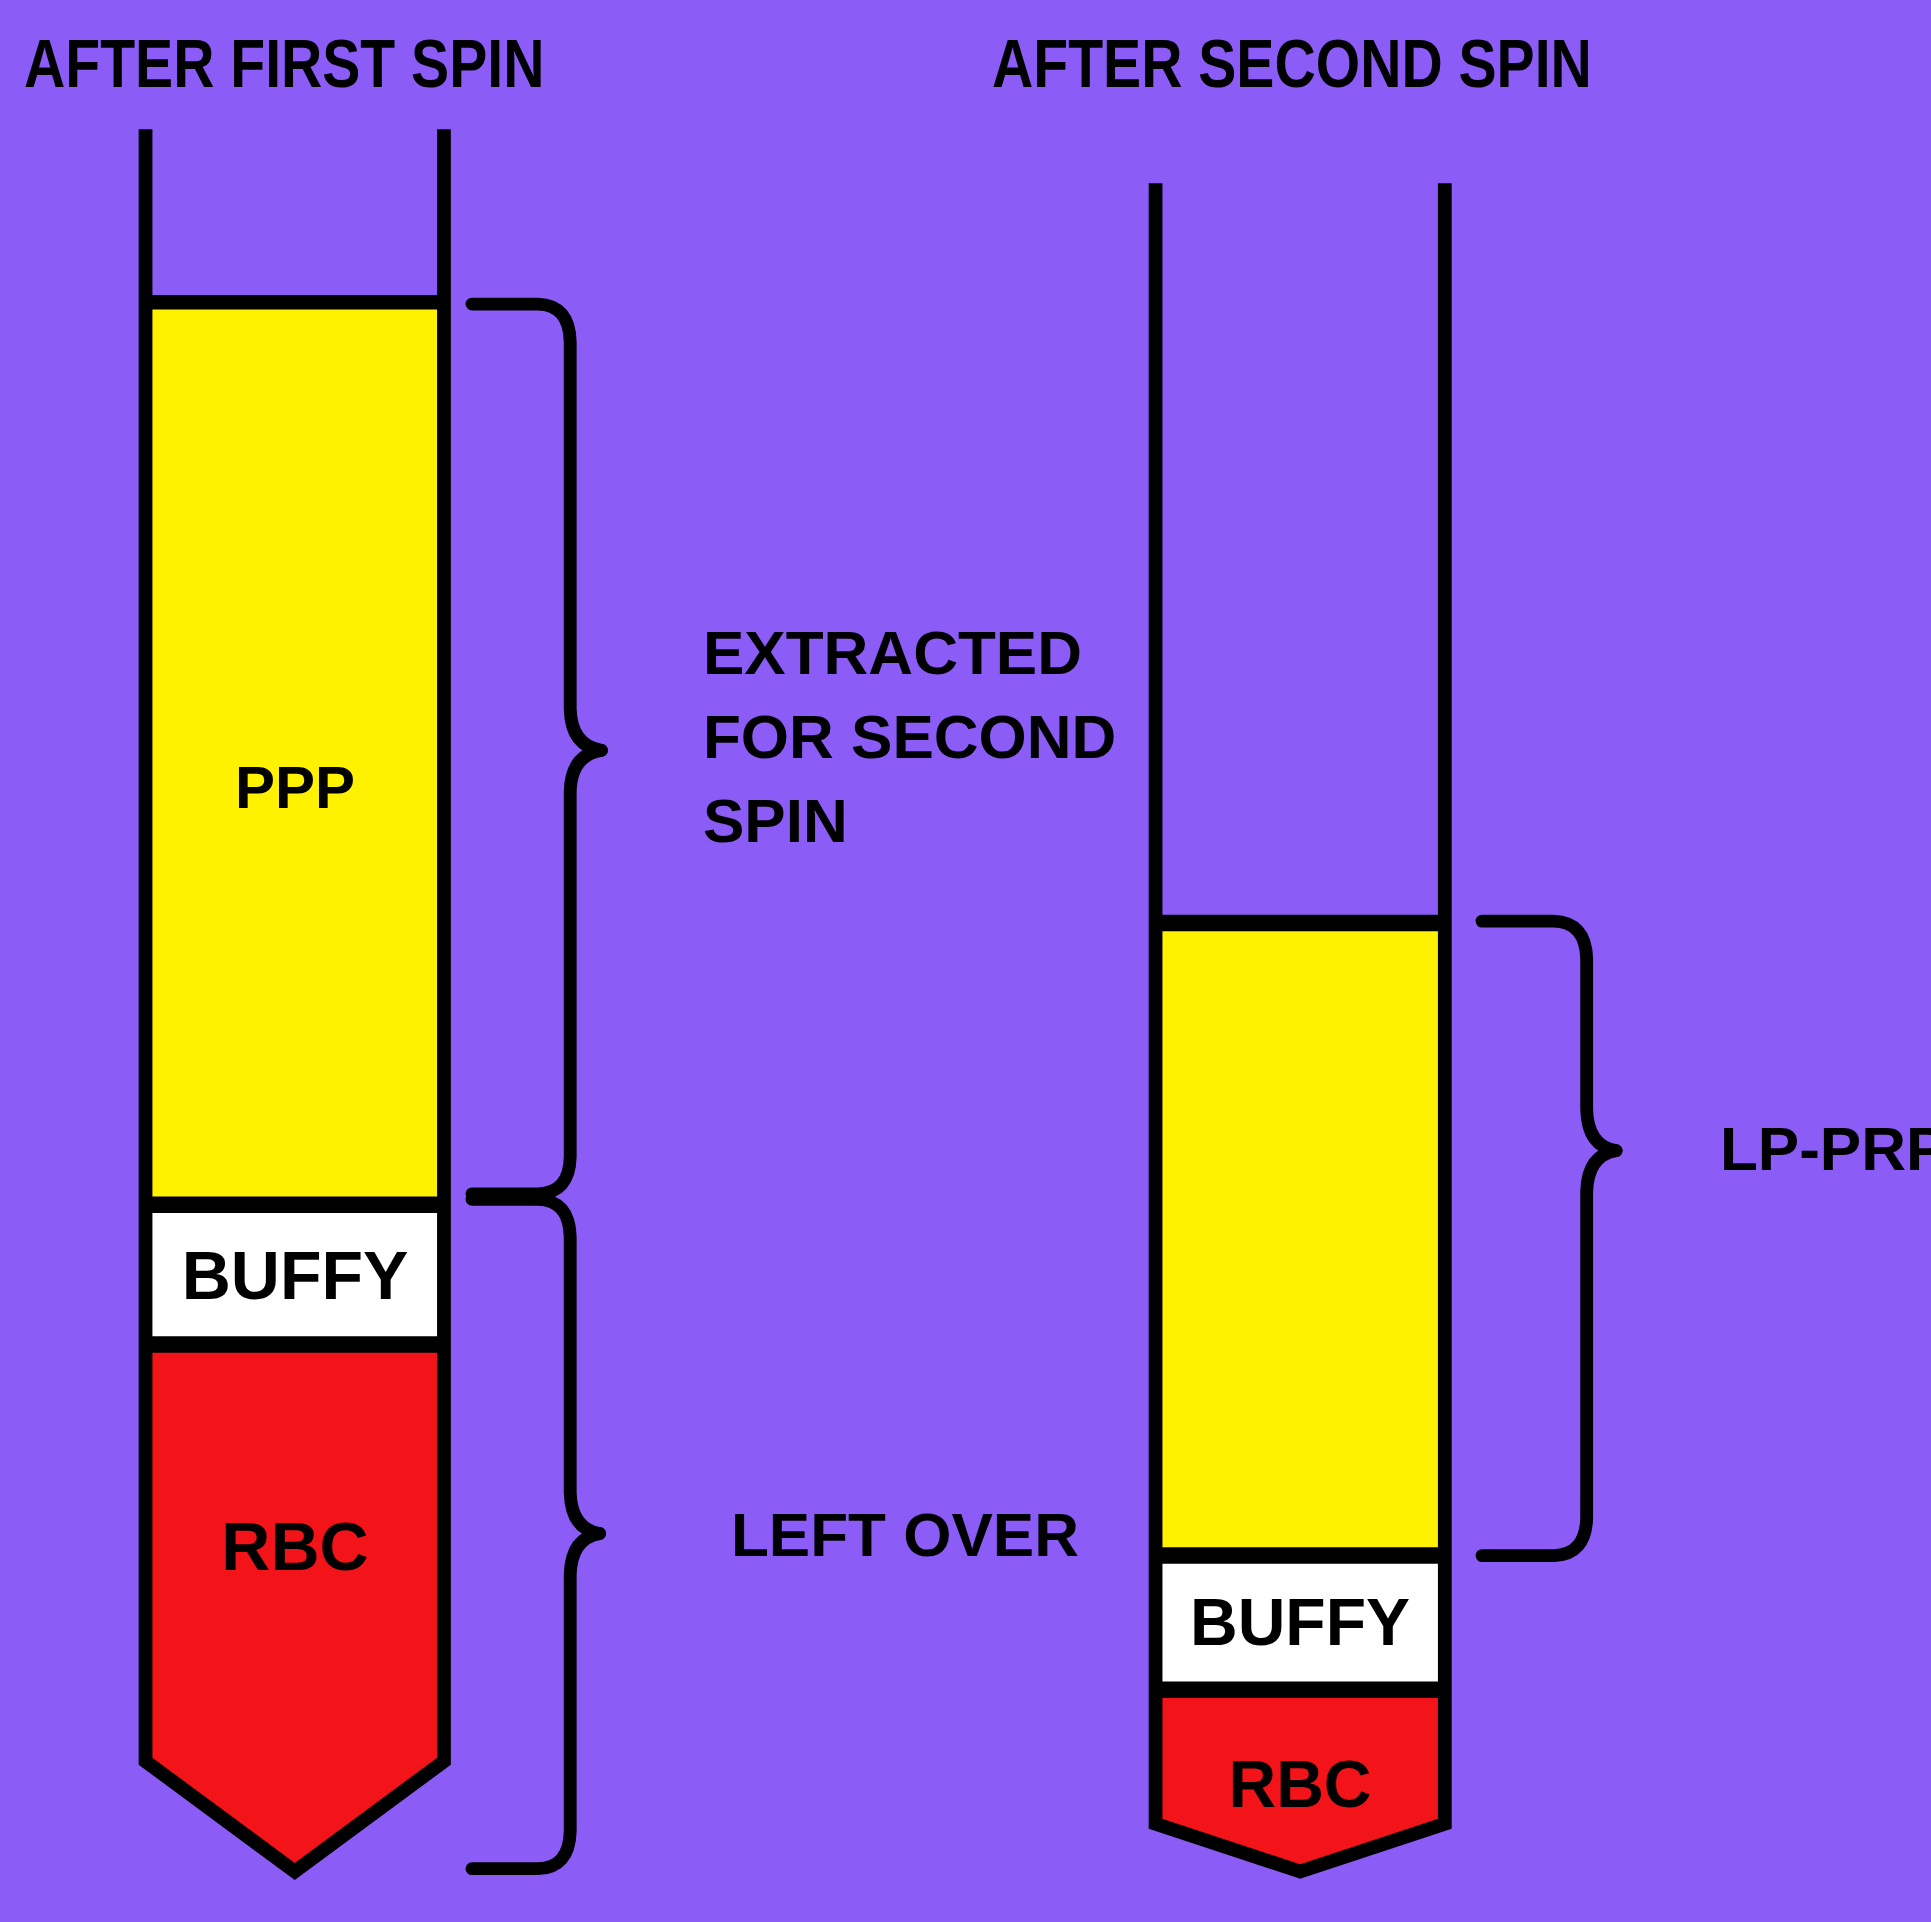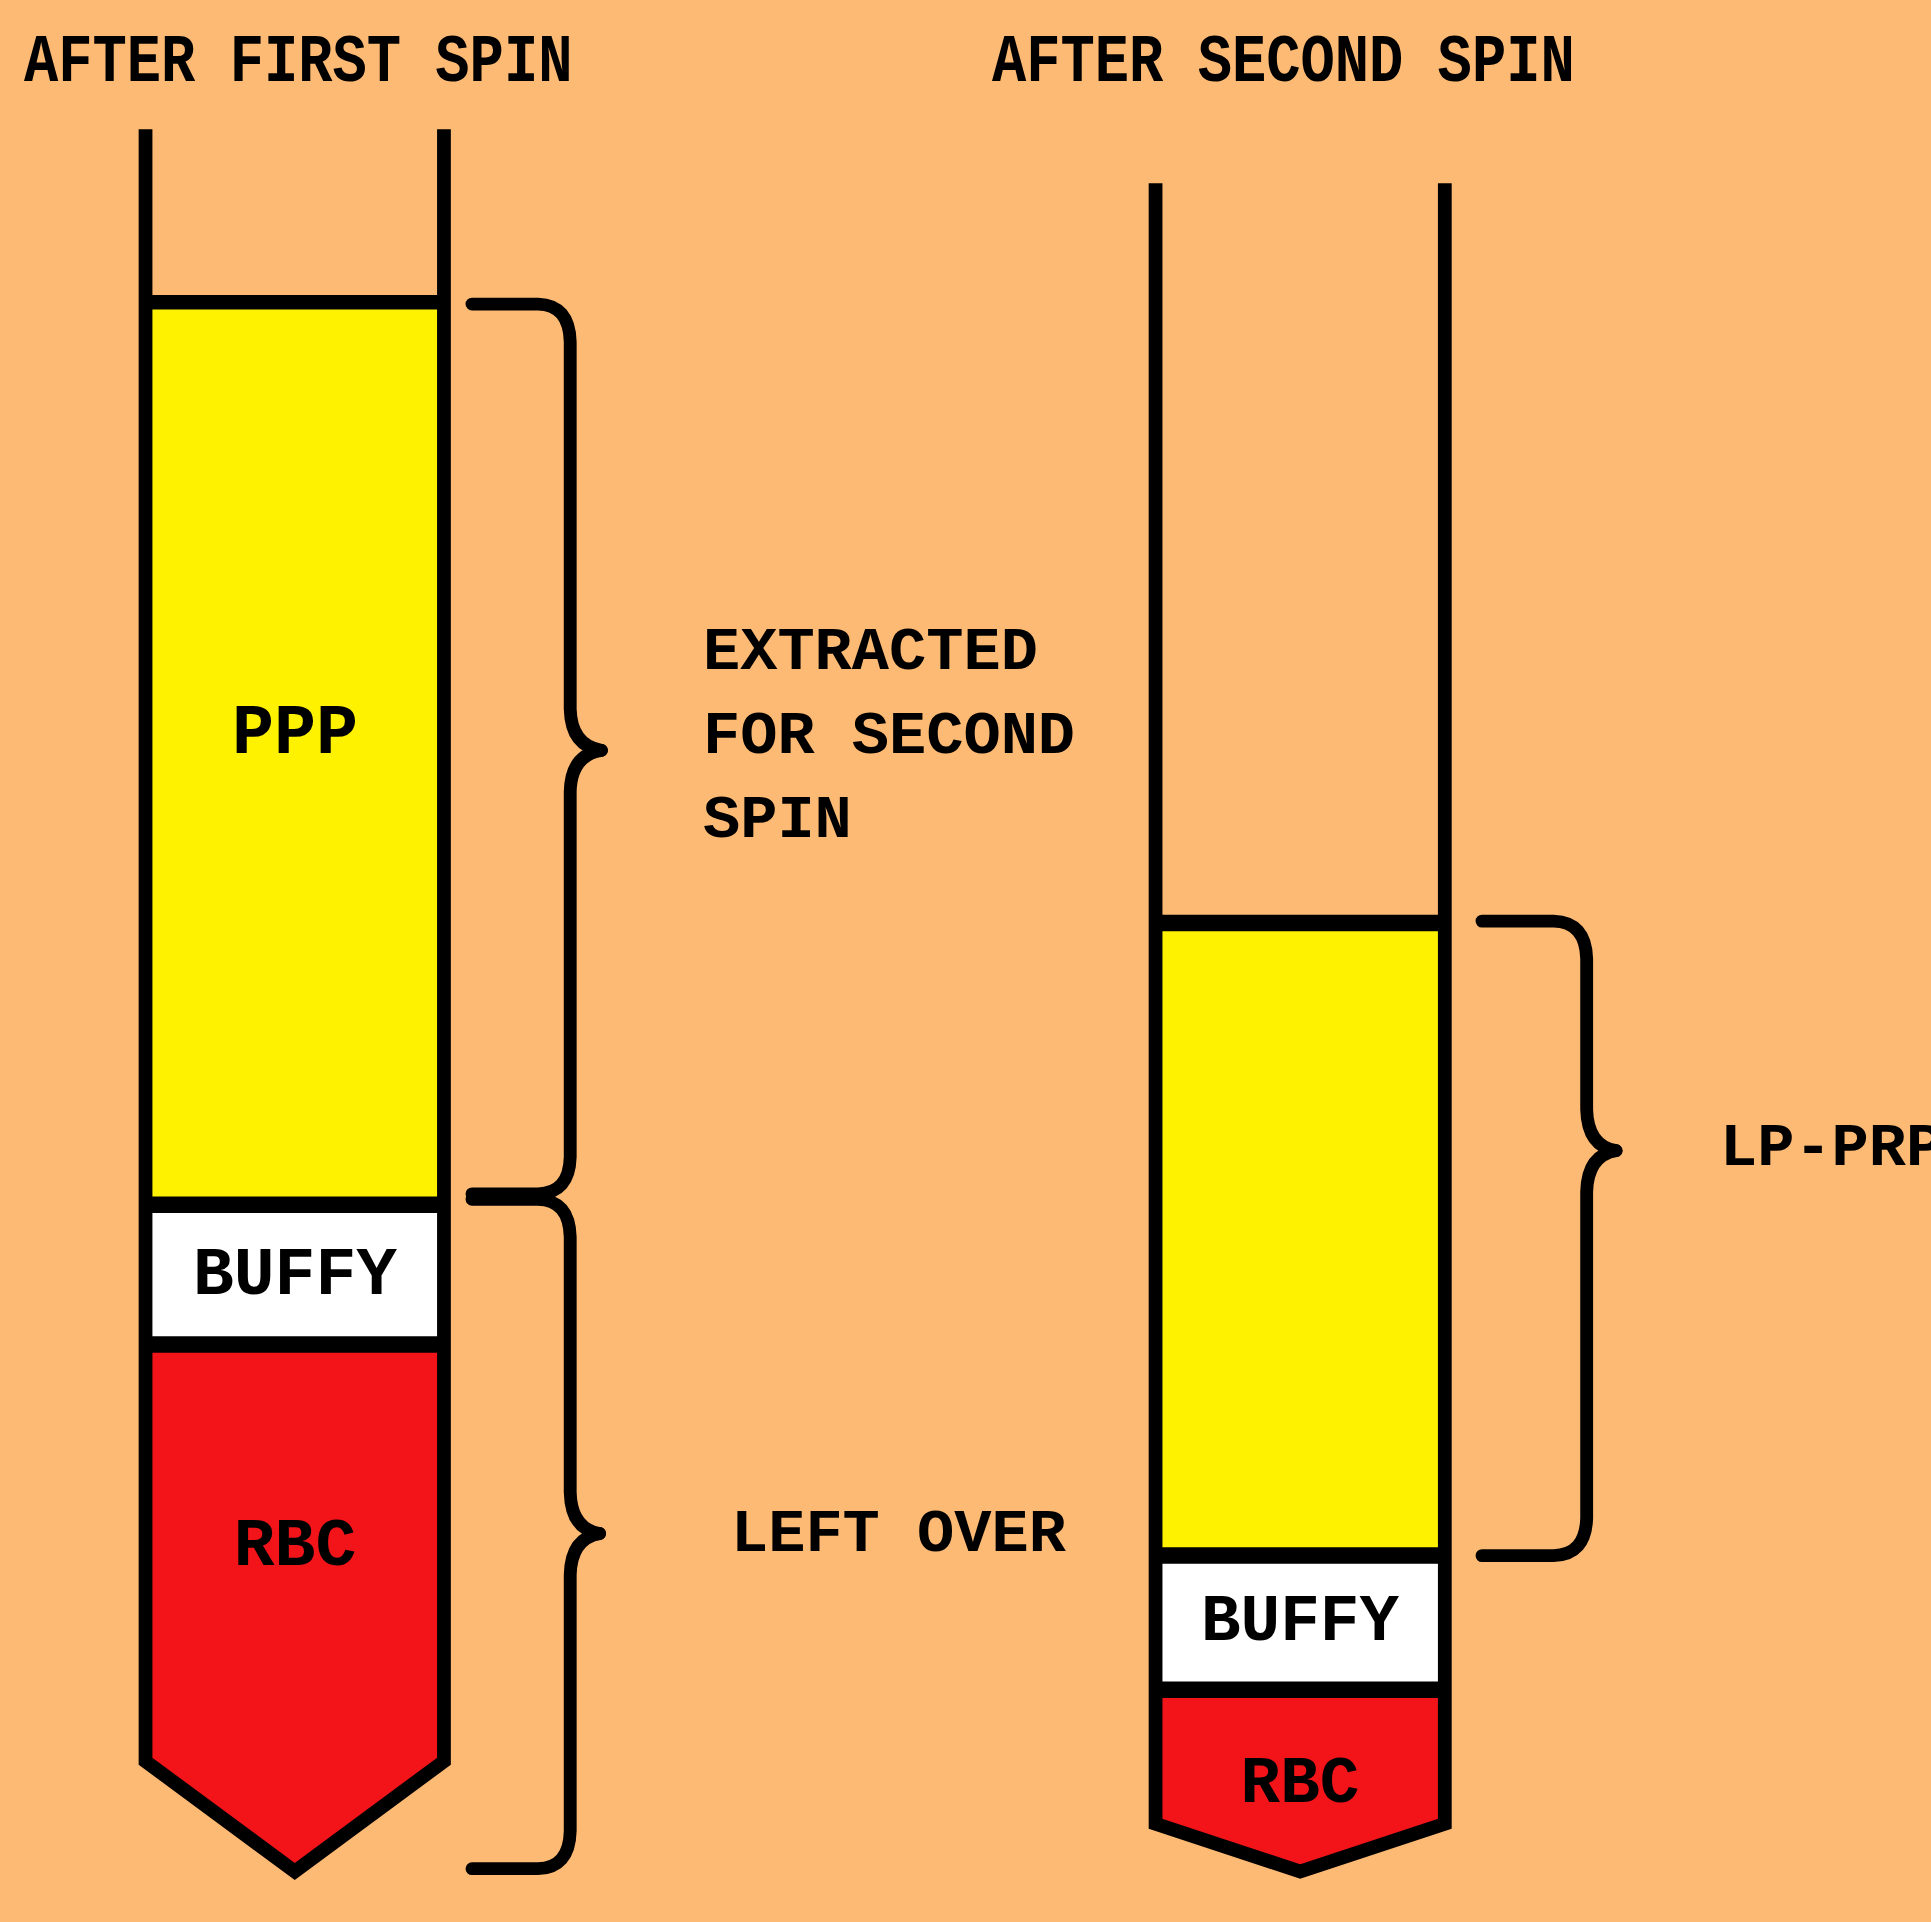--- a/index.html
+++ b/index.html
@@ -4,22 +4,22 @@
 <style>
   html, body {
     margin: 0;
     padding: 0;
     background: #ffffff;
   }
   #stage {
     position: relative;
     width: 1931px;
     height: 1923px;
-    background: #fdba74;
-    font-family: Liberation Mono, monospace;
+    background: #8b5cf6;
+    font-family: Liberation Sans, sans-serif;
     overflow: hidden;
   }
   .panel-title {
     position: absolute;
     font-weight: bold;
     color: #000000;
     font-size: 68px;
     letter-spacing: 0px;
     transform: scaleX(0.84);
     transform-origin: left center;
@@ -153,21 +153,21 @@
                Q 1729 1248 1760 1253"></path>
       <path d="M 1614 1694
                L 1692 1694
                Q 1727 1693 1728 1653
                L 1728 1298
                Q 1729 1258 1760 1253"></path>
     </g>
 
   </svg>
 
-  <div class="band-label" id="lbl-ppp" style="left:295px; top:734px; font-size:70px;">PPP</div>
+  <div class="band-label" id="lbl-ppp" style="left:295px; top:787px; font-size:60px;">PPP</div>
 
   <div class="band-label" id="lbl-buffy-left" style="left:295px; top:1275px; font-size:68px;">BUFFY</div>
 
   <div class="band-label" id="lbl-rbc-left" style="left:295px; top:1546px; font-size:68px;">RBC</div>
 
   <div class="band-label" id="lbl-buffy-right" style="left:1300px; top:1622px; font-size:66px;">BUFFY</div>
 
   <div class="band-label" id="lbl-rbc-right" style="left:1300px; top:1784px; font-size:66px;">RBC</div>
 
   <div class="callout-text" id="txt-extracted">

